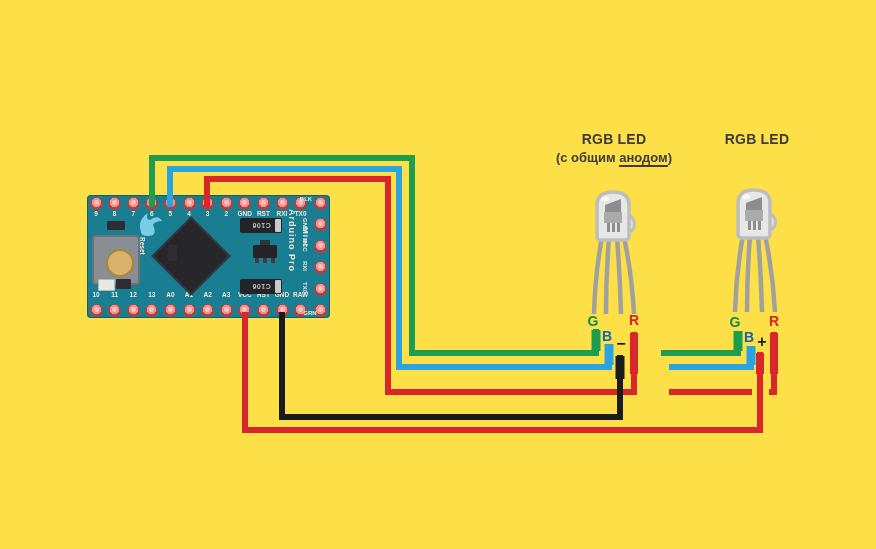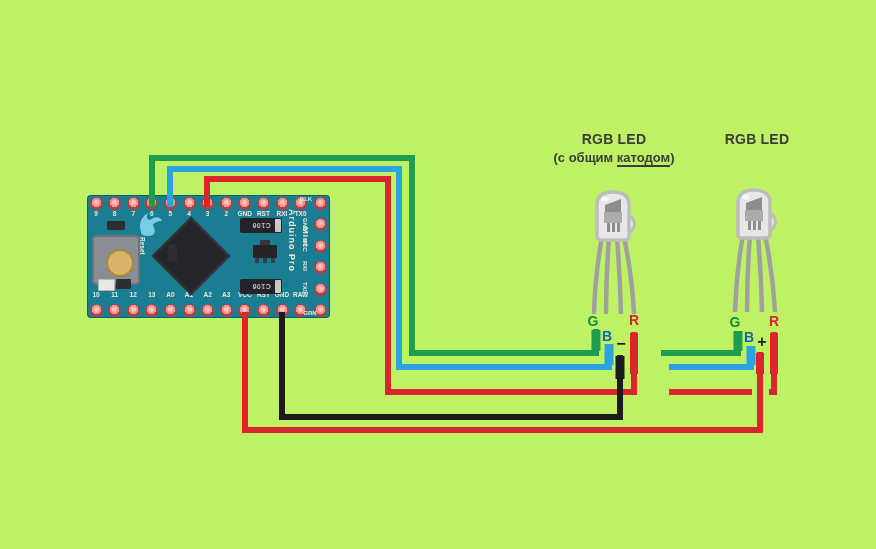--- a/index.html
+++ b/index.html
@@ -1,16 +1,16 @@
 <!DOCTYPE html>
 <html style="--c-wire_green: #1f9d4e; --c-wire_blue: #2aa4e1; --c-wire_red: #d9252c; --c-wire_black: #1b1b1b; --c-label_green: #118a43; --c-label_blue: #1663b0; --c-label_red: #d9252c; --c-label_black: #1c1c1c; --c-board: #1a7e92; --c-pin_ring: #b2403d; --c-pin_fill: #f09190; --c-pin_dot: #f8c3c0; --c-silk: #ede7d9; --c-title: #3c3c3c; --c-anode_red: #e2261b; --c-bulb_fill: #e7e7e7; --c-bulb_stroke: #bdbdbd; --c-leg_gray: #a0a0a0; --c-chip: #26262a; --c-button_cap: #d9b36c; --c-component_dark: #242428;"><head>
 <meta charset="utf-8">
 <style>
   html,body{margin:0;padding:0;background:#fff;}
-  .canvas{position:relative;width:876px;height:549px;background:#bef264;overflow:hidden;
+  .canvas{position:relative;width:876px;height:549px;background:#fde047;overflow:hidden;
           font-family:"Liberation Sans",sans-serif;}
   svg{position:absolute;left:0;top:0;}
 
   
   .led-title{position:absolute;width:210px;text-align:center;color:var(--c-title);}
   .led-title .t1{font-size:14px;font-weight:bold;letter-spacing:.2px;}
   .led-title .t2{font-size:13px;font-weight:bold;margin-top:3px;}
   .uline{border-bottom:2px solid var(--c-title);padding-bottom:0px;}
   .uline-red{color:var(--c-anode_red);border-bottom:2px solid var(--c-anode_red);}
 
@@ -195,21 +195,21 @@
     <polyline points="774,332 774,392 769,392" fill="none" stroke-width="6" stroke="#d9252c"></polyline>
     <line x1="752" y1="392" x2="669" y2="392" stroke-width="6" stroke="#d9252c"></line>
     <line x1="774" y1="333" x2="774" y2="374" stroke-width="8" stroke="#d9252c"></line>
 
     <use href="#ledbulb" transform="translate(595,190)"></use>
     <use href="#ledbulb" transform="translate(736,188)"></use>
   </svg>
 
   <div class="led-title" style="left:509px;top:131px;">
     <div class="t1">RGB LED</div>
-    <div class="t2"><span>(с общим </span><span class="uline">катодом</span><span>)</span></div>
+    <div class="t2"><span>(с общим </span><span class="uline">анодом</span><span>)</span></div>
   </div>
   <div class="led-title" style="left:652px;top:131px;">
     <div class="t1">RGB LED</div>
   </div>
 
   <div class="leg-label lg" style="left:593px;top:314px;">G</div>
   <div class="leg-label lb" style="left:607px;top:329px;">B</div>
   <div class="leg-label lk" style="left:621px;top:336px;">−</div>
   <div class="leg-label lr" style="left:634px;top:313px;">R</div>
 

